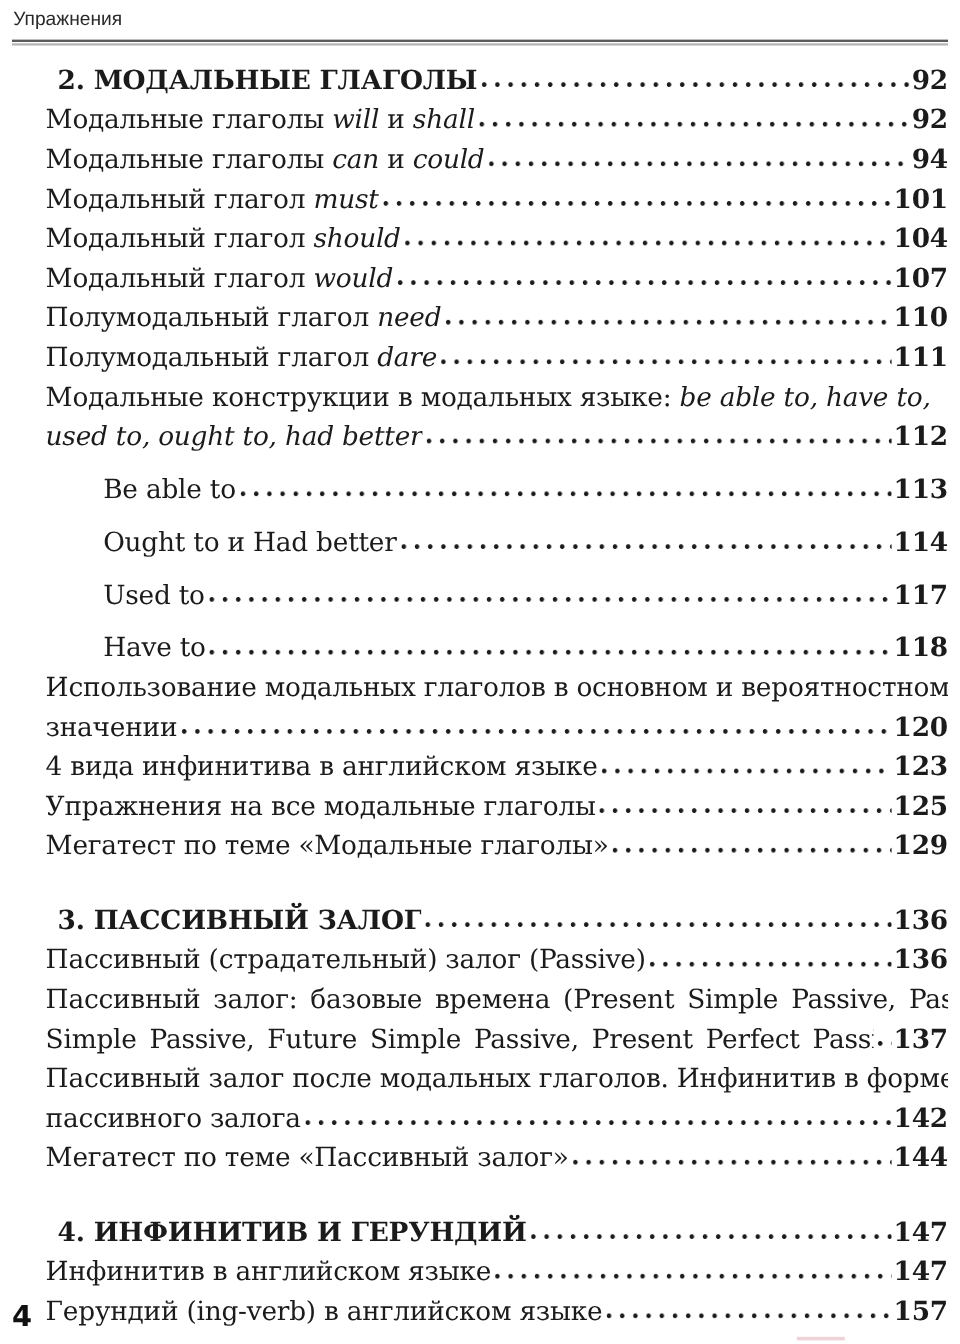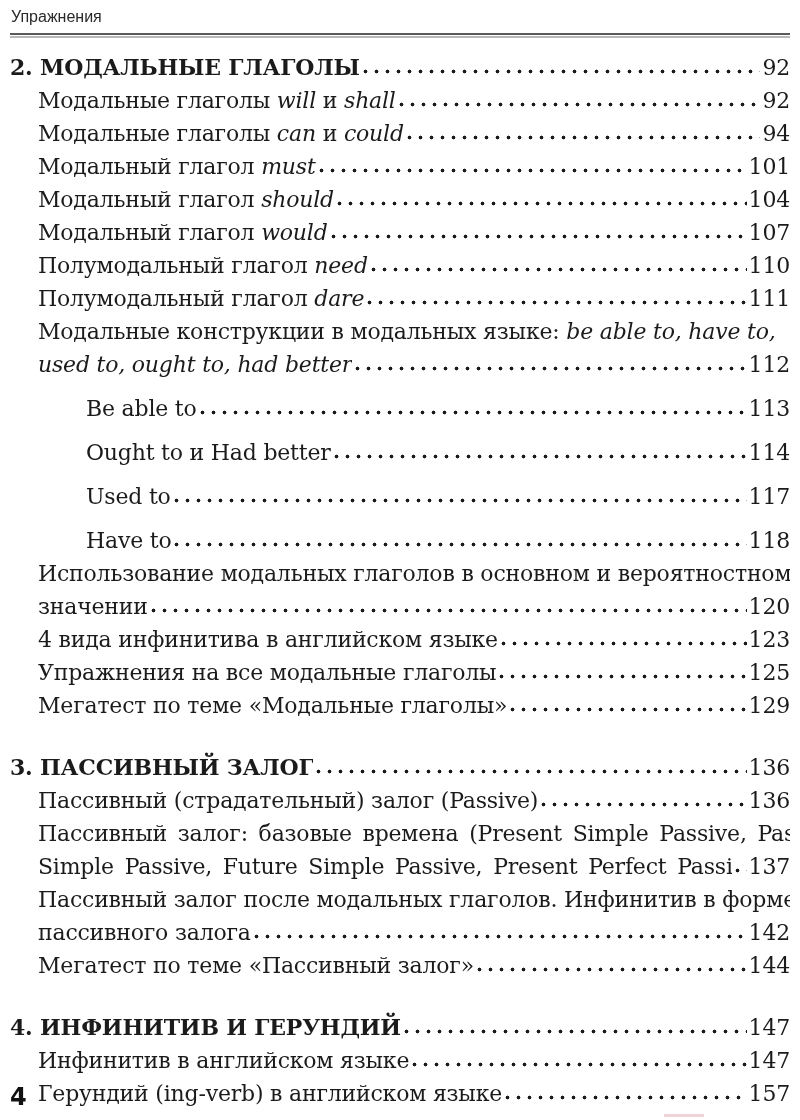--- a/index.html
+++ b/index.html
@@ -27,36 +27,36 @@
 
   .toc {
     margin-top: 13px;
     font-size: 22px;
     line-height: 33px;
     letter-spacing: -0.2px;
   }
   .row { display: flex; align-items: baseline; white-space: nowrap; }
   .row.level-1 { padding-left: 28px; }
   .row.level-2 { padding-left: 76px; margin-top: 11px; }
-  .row.bold { font-weight: 700; }
+  .row.bold { font-weight: 700; margin-left: 38px; }
   .row.section-gap { margin-top: 29px; }
   .row.ws .text { word-spacing: 0.18em; }
   .text { overflow: hidden; }
   .text i { }
   .dots {
     flex: 1 1 auto;
     min-width: 12px;
     height: 7px;
     margin: 0 2px 0 3px;
     background-image: radial-gradient(circle at 2.5px 3.5px, var(--text, #1b1b1b) 1.6px, transparent 2.2px);
     background-size: 11px 7px;
     background-repeat: repeat-x;
     background-position: left bottom;
   }
-  .page-num { font-weight: 400; }
+  .page-num { font-weight: 700; }
 
   .footer-page {
     position: absolute;
     left: 10px; bottom: 9px;
     font-family: "DejaVu Sans", sans-serif;
     font-weight: 700;
     font-size: 24px;
     color: #111;
   }
   .corner-mark {

